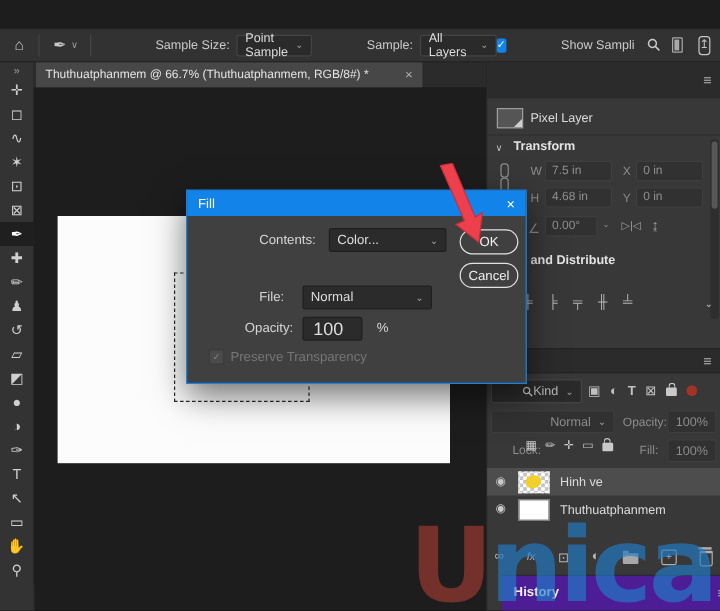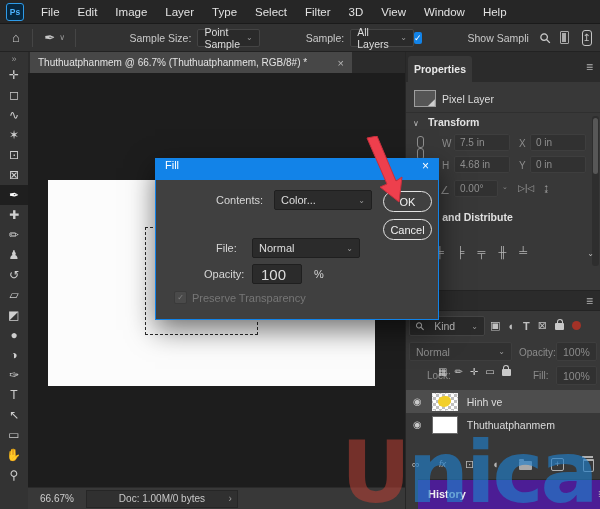--- a/index.html
+++ b/index.html
@@ -16,21 +16,21 @@
   .menu-item{font-size:11.5px;color:#e2e2e2;padding:0 9px;}
 
   
   .optionsbar{position:absolute;left:0;top:24px;width:600px;height:28px;background:#323232;
               border-bottom:1px solid #222;display:flex;align-items:center;box-sizing:border-box;padding:0 8px;}
   .ob-icon{color:#c9c9c9;font-size:13px;margin:0 4px;}
   .ob-chev{color:#9a9a9a;font-size:8px;margin-right:2px;}
   .ob-sep{width:1px;height:18px;background:#454545;margin:0 8px;}
   .ob-label{font-size:10.5px;color:#c9c9c9;margin:0 6px;white-space:nowrap;padding-left:40px;}
   .obox{height:18px;background:#2a2a2a;border:1px solid #444;border-radius:2px;display:flex;
-        align-items:center;justify-content:space-between;padding:0 6px;font-size:10.5px;color:#ddd;box-sizing:border-box;}
+        align-items:center;justify-content:flex-end;padding:0 6px;font-size:10.5px;color:#ddd;box-sizing:border-box;}
   .chev{color:#9a9a9a;font-size:8px;margin-left:6px;}
   .push{margin-left:auto;}
   .checkbox-on{display:inline-flex;width:12px;height:12px;background:#1283e8;border-radius:2px;
                align-items:center;justify-content:center;font-size:9px;color:#fff;}
   .search{display:inline-block;transform:rotate(-45deg);font-size:14px;color:#c9c9c9;margin:0 5px;}
   .wsicon{display:inline-block;width:15px;height:11px;border:1px solid #a9a9a9;border-radius:1px;position:relative;margin:0 5px;}
   .wsicon::before{content:"";position:absolute;left:1px;top:1px;bottom:1px;width:4px;background:#a9a9a9;}
   .sharebox{display:inline-flex;width:15px;height:14px;border:1.5px solid #c5c5c5;border-radius:3px;
             align-items:center;justify-content:center;font-size:10px;color:#c5c5c5;margin-left:8px;}
 
@@ -103,21 +103,21 @@
   .icon-folder::before{content:"";position:absolute;top:-2px;left:0;width:5px;height:2px;background:#a8a8a8;border-radius:1px 1px 0 0;}
   .plusbox{display:inline-flex;align-items:center;justify-content:center;width:11px;height:11px;border:1px solid #b0b0b0;border-radius:2px;font-size:9px;color:#b0b0b0;}
   .icon-trash{position:relative;display:inline-block;width:9px;height:10px;border:1px solid #b0b0b0;border-top:2px solid #b0b0b0;border-radius:1px 1px 2px 2px;margin-top:3px;}
   .icon-trash::before{content:"";position:absolute;top:-5px;left:-2px;width:11px;height:1.5px;background:#b0b0b0;}
   .history{position:absolute;left:12px;top:427px;width:195px;height:30px;background:#4c1d95;border-top:1px solid #2a2a2a;box-sizing:border-box;}
   .history .ht{position:absolute;left:10px;top:8px;font-size:11px;font-weight:bold;color:#f0f0f0;}
 
   
   .dialog{position:absolute;left:155px;top:158px;width:282px;height:160px;background:#404040;
           border:1px solid #1283e8;box-shadow:0 10px 26px rgba(0,0,0,.55);z-index:5;box-sizing:content-box;}
-  .dlg-title{height:21px;background:#1283e8;display:flex;align-items:flex-start;padding:0 9px;font-size:11px;color:#fff;}
+  .dlg-title{height:21px;background:#1283e8;display:flex;align-items:center;padding:0 9px;font-size:11px;color:#fff;}
   .dlg-title .x{margin-left:auto;font-size:12px;color:#fff;}
   .dlabel{position:absolute;font-size:11px;color:#d6d6d6;}
   .ddrop{position:absolute;height:20px;background:#2b2b2b;border:1px solid #1f1f1f;border-radius:2px;display:flex;
          align-items:center;justify-content:space-between;padding:0 6px;font-size:11px;color:#ddd;box-sizing:border-box;}
   .dbtn{position:absolute;width:49px;height:21px;border:1px solid #e3e3e3;border-radius:11px;display:flex;
         align-items:center;justify-content:center;font-size:11px;color:#f0f0f0;background:transparent;box-sizing:border-box;}
   .dfieldset{position:absolute;left:14px;top:66px;width:200px;height:80px;border:1px solid #5e5e5e;border-radius:1px;margin:0;padding:0;}
   .dfieldset legend{font-size:11px;color:#d6d6d6;margin-left:12px;padding:0 4px;}
   .dinput{position:absolute;width:50px;height:20px;background:#2b2b2b;border:1px solid #1f1f1f;border-radius:2px;
           display:flex;align-items:center;padding-left:8px;font-size:15px;color:#ddd;box-sizing:border-box;}
@@ -130,34 +130,20 @@
   .watermark{position:absolute;left:341px;top:429px;z-index:8;font-size:86px;font-weight:bold;
              font-family:"DejaVu Sans",sans-serif;letter-spacing:-3px;line-height:1;pointer-events:none;white-space:nowrap;}
   .wm-u{color:rgba(187,64,53,0.55);}
   .wm-rest{color:rgba(32,126,202,0.65);}
 </style>
 </head>
 <body>
 
 <div class="app">
 
-  <div class="menubar">
-    <div class="ps-logo">Ps</div>
-    <span class="menu-item">File</span>
-    <span class="menu-item">Edit</span>
-    <span class="menu-item">Image</span>
-    <span class="menu-item">Layer</span>
-    <span class="menu-item">Type</span>
-    <span class="menu-item">Select</span>
-    <span class="menu-item">Filter</span>
-    <span class="menu-item">3D</span>
-    <span class="menu-item">View</span>
-    <span class="menu-item">Window</span>
-    <span class="menu-item">Help</span>
-  </div>
 
   <div class="optionsbar">
     <span class="ob-icon">⌂</span>
     <span class="ob-sep"></span>
     <span class="ob-icon">✒</span>
     <span class="ob-chev">∨</span>
     <span class="ob-sep"></span>
     <span class="ob-label">Sample Size:</span>
     <div class="obox" style="width:104px;">
       <span>Point Sample</span>
@@ -209,31 +195,23 @@
       <span>Thuthuatphanmem @ 66.7% (Thuthuatphanmem, RGB/8#) *</span>
       <span class="x">×</span>
     </div>
   </div>
 
   <div class="canvas">
     <div class="paper"></div>
     <div class="sel"></div>
   </div>
 
-  <div class="statusbar">
-    <span class="zoomval">66.67%</span>
-    <div class="docbox">
-      <span>Doc: 1.00M/0 bytes</span>
-      <span class="exp">›</span>
-    </div>
-  </div>
 
   <div class="rightpanel">
     <div class="panel-tabrow">
-      <div class="prop-tab">Properties</div>
       <span class="hamb abs" style="right:8px;top:9px;">≡</span>
     </div>
     <span class="pxicon" style="left:8px;top:38px;">
       <span>◢</span>
     </span>
     <span class="plabel" style="left:36px;top:41px;">Pixel Layer</span>
     <div class="divider" style="top:60px;"></div>
 
     <span class="sec-chev" style="left:7px;top:67px;">∨</span>
     <span class="sec-title" style="left:22px;top:64px;">Transform</span>

